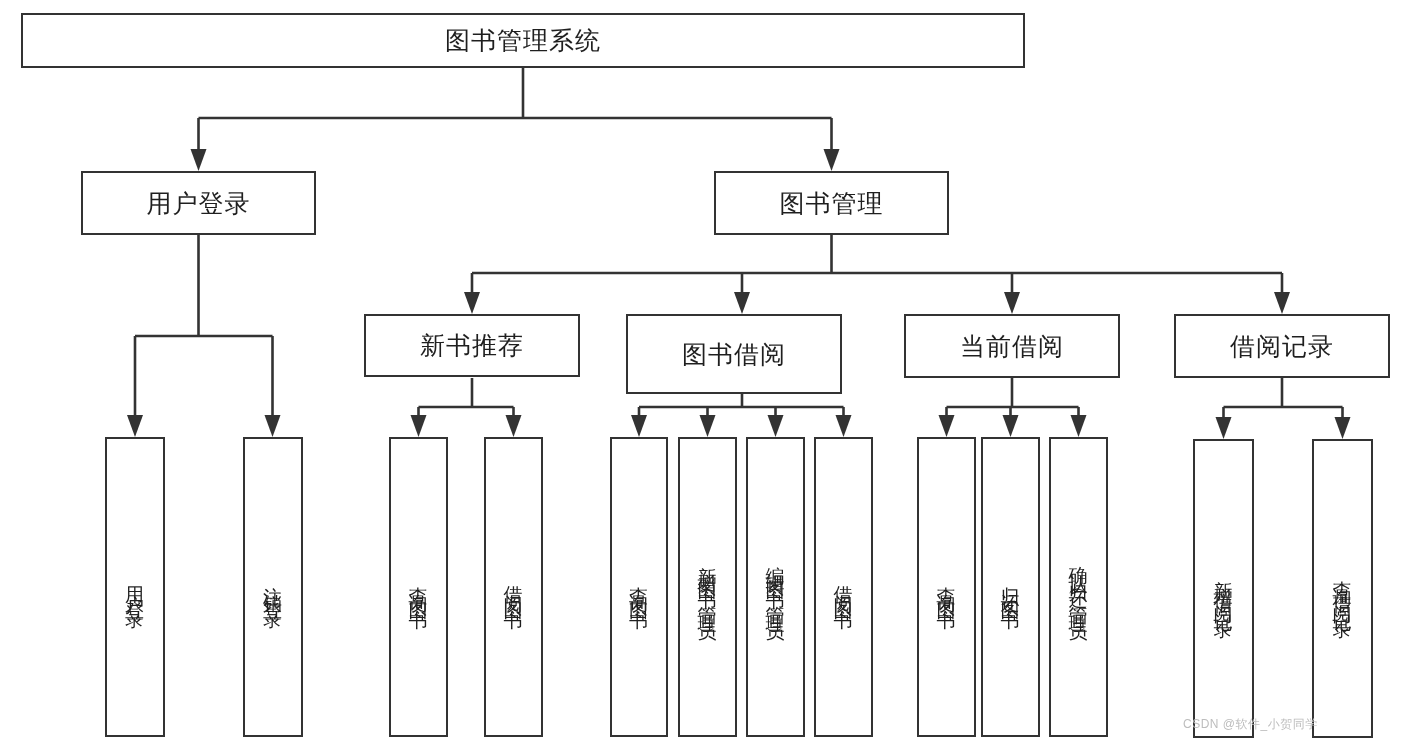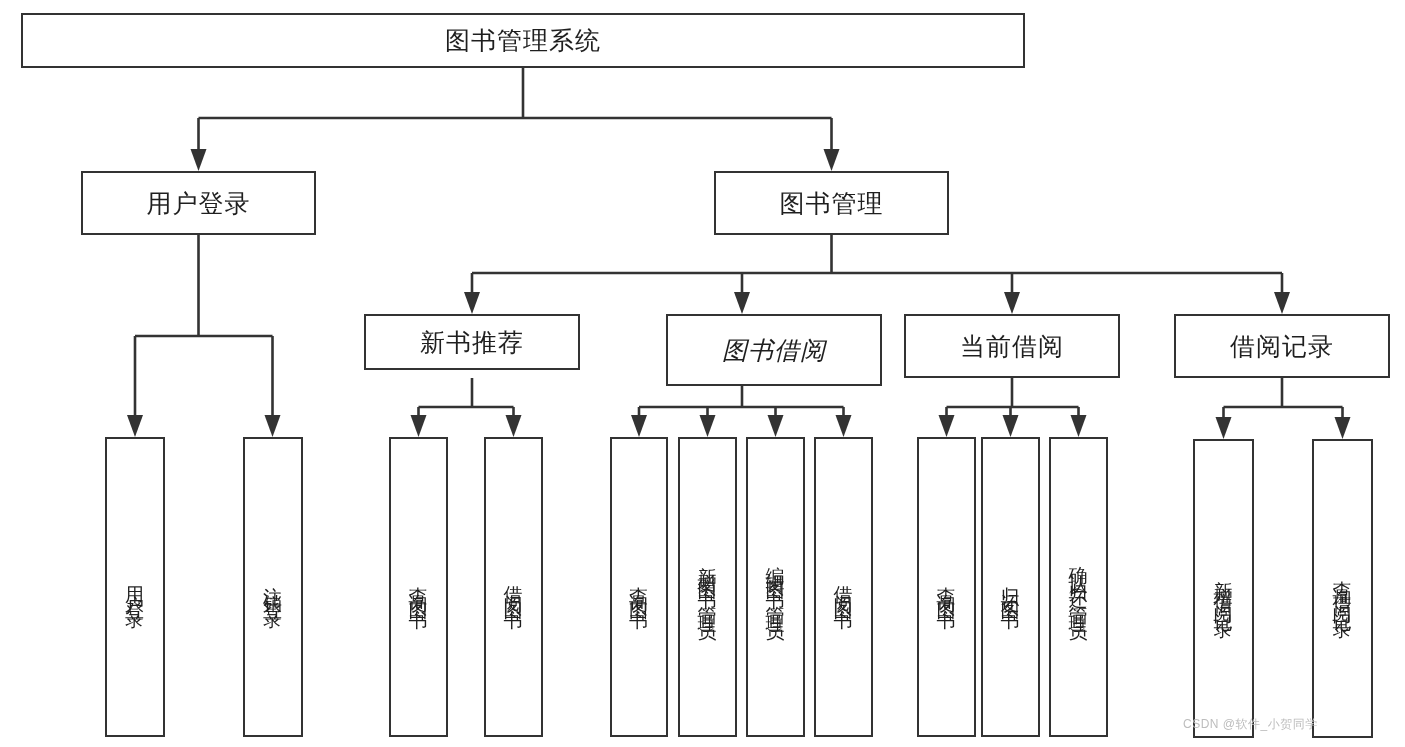--- a/index.html
+++ b/index.html
@@ -99,22 +99,22 @@
       <polygon points="1215.5,417 1231.5,417 1223.5,439"></polygon>
       <polygon points="1334.5,417 1350.5,417 1342.5,439"></polygon>
     </g>
   </svg>
 
   <div class="node h-node" style="left:21px; top:13px; width:1004px; height:55px;">图书管理系统</div>
 
   <div class="node h-node" style="left:81px; top:171px; width:235px; height:64px;">用户登录</div>
   <div class="node h-node" style="left:714px; top:171px; width:235px; height:64px;">图书管理</div>
 
-  <div class="node h-node" style="left:364px; top:314px; width:216px; height:56px;">新书推荐</div>
-  <div class="node h-node" style="left:666px; top:314px; width:216px; height:72px;font-style:italic;">图书借阅</div>
+  <div class="node h-node" style="left:364px; top:314px; width:216px; height:63px;">新书推荐</div>
+  <div class="node h-node" style="left:626px; top:314px; width:216px; height:80px;">图书借阅</div>
   <div class="node h-node" style="left:904px; top:314px; width:216px; height:64px;">当前借阅</div>
   <div class="node h-node" style="left:1174px; top:314px; width:216px; height:64px;">借阅记录</div>
 
   <div class="node v-node" style="left:105px; top:437px; width:60px; height:300px;">
     <span>用户登录</span>
   </div>
   <div class="node v-node" style="left:243px; top:437px; width:60px; height:300px;">
     <span>注销登录</span>
   </div>
 

